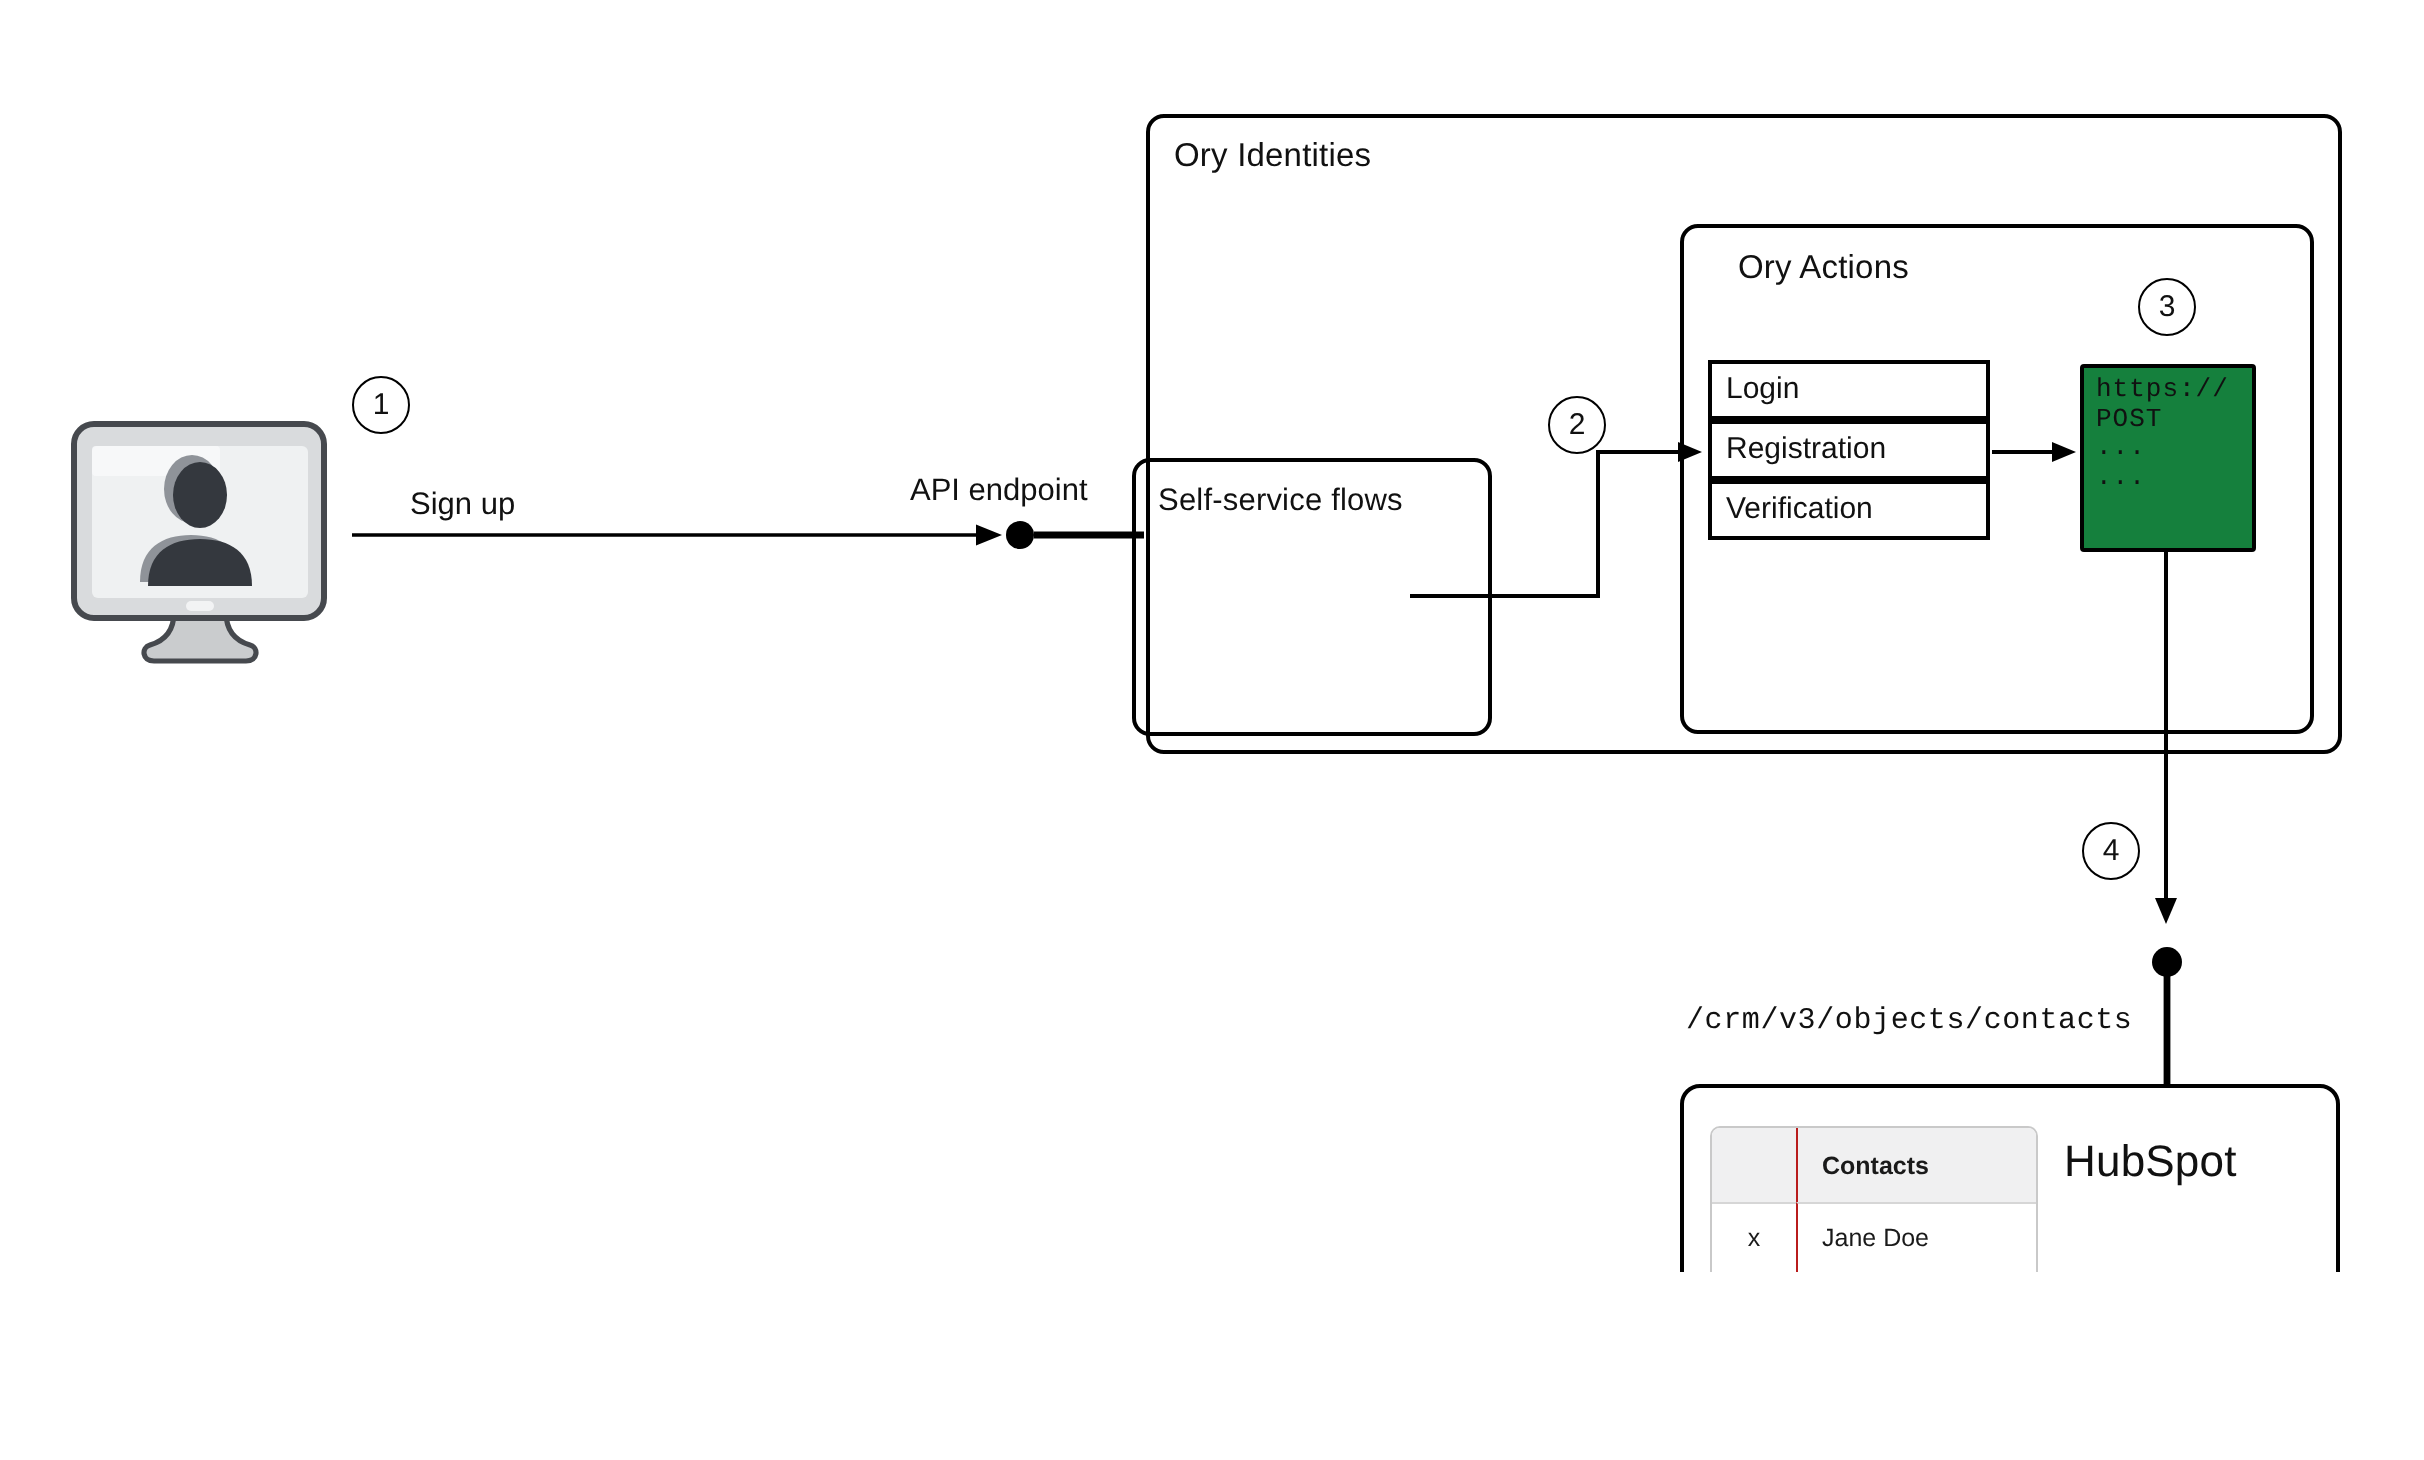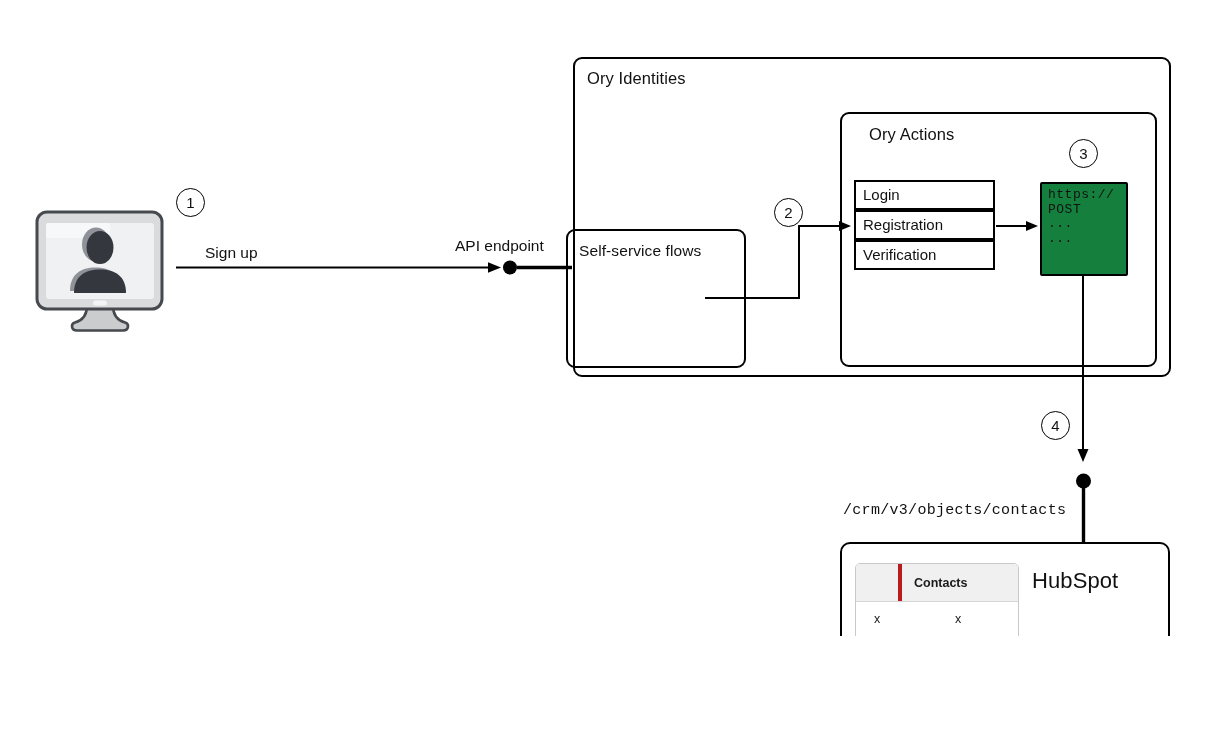--- a/index.html
+++ b/index.html
@@ -27,21 +27,21 @@
   .badge{position:absolute;width:27px;height:27px;border:1.6px solid #000;border-radius:50%;
     background:#fff;display:flex;align-items:center;justify-content:center;
     font-size:15px;z-index:6;}
   
   #contacts-table{position:absolute;left:855px;top:563px;width:162px;z-index:3;
     border:1px solid #c9c9c9;border-radius:5px;overflow:hidden;background:#fff;
     display:grid;grid-template-columns:42px 1fr;grid-template-rows:37px 35px 34px;
     font-size:12.5px;color:#1a1a1a;}
   #contacts-table .cell{display:flex;align-items:center;box-sizing:border-box;}
   #contacts-table .hdr{background:#f0f0f1;}
-  #contacts-table .c2{border-left:4px solid #b91c1c;padding-left:12px;}
+  #contacts-table .c2{border-left:1px solid #b91c1c;padding-left:12px;}
   #contacts-table .rowline{border-top:1px solid #d6d6d6;}
   #contacts-table .mark{justify-content:center;}
   #contacts-table .hdr-name{font-weight:bold;font-size:12.5px;}
   
   #wires{position:absolute;left:0;top:0;z-index:3;pointer-events:none;}
   #terminal-svg{position:absolute;left:0;top:0;z-index:2;pointer-events:none;}
 </style>
 </head>
 <body>
 
@@ -89,20 +89,21 @@
   </div>
 
   <div class="box" style="left:840px;top:542px;width:330px;height:149px;border-width:2.4px;border-radius:10px;">
     <div class="box-title" style="left:190px;top:24px;font-size:22px;">HubSpot</div>
   </div>
 
   <div id="contacts-table">
     <div class="cell hdr mark"></div>
     <div class="cell hdr c2 hdr-name">Contacts</div>
     <div class="cell rowline mark">x</div>
+    <div class="cell rowline c2">Jane Doe</div>
     <div class="cell rowline mark">x</div>
   </div>
 
   <svg id="wires" width="1212" height="730" viewBox="0 0 1212 730">
 
     <line x1="176" y1="267.5" x2="489" y2="267.5" stroke="#000" stroke-width="1.8"></line>
     <polygon points="501,267.5 488,262.2 488,272.8" fill="#000"></polygon>
     <circle cx="510" cy="267.5" r="7" fill="#000"></circle>
     <line x1="517" y1="267.5" x2="572" y2="267.5" stroke="#000" stroke-width="3.4"></line>
 

